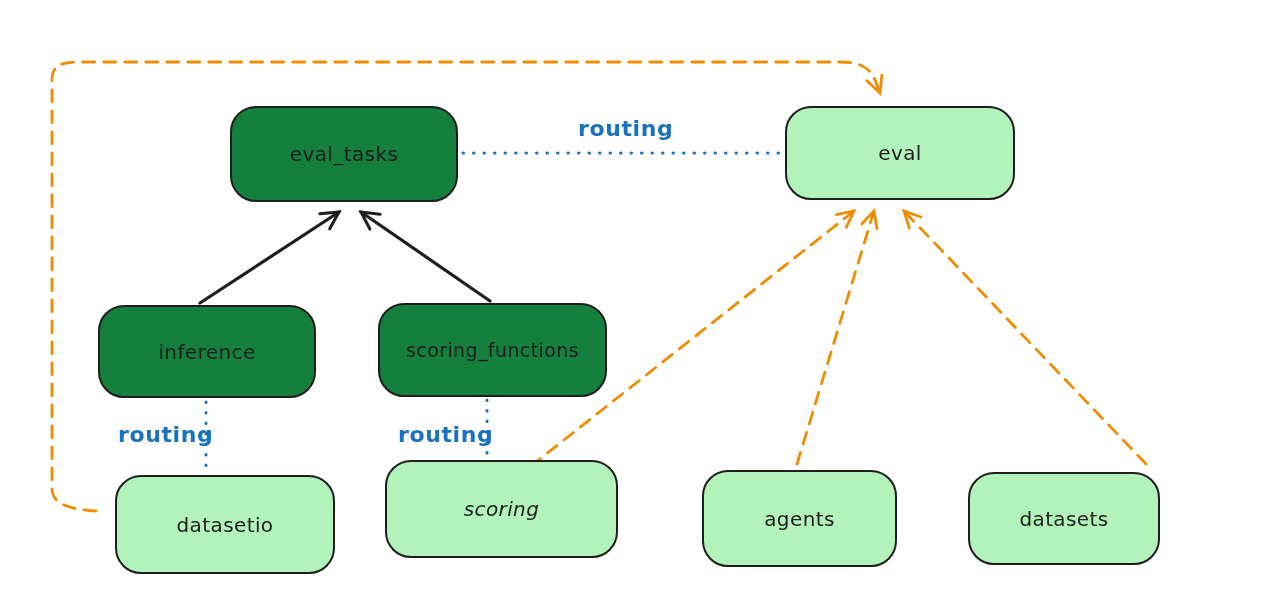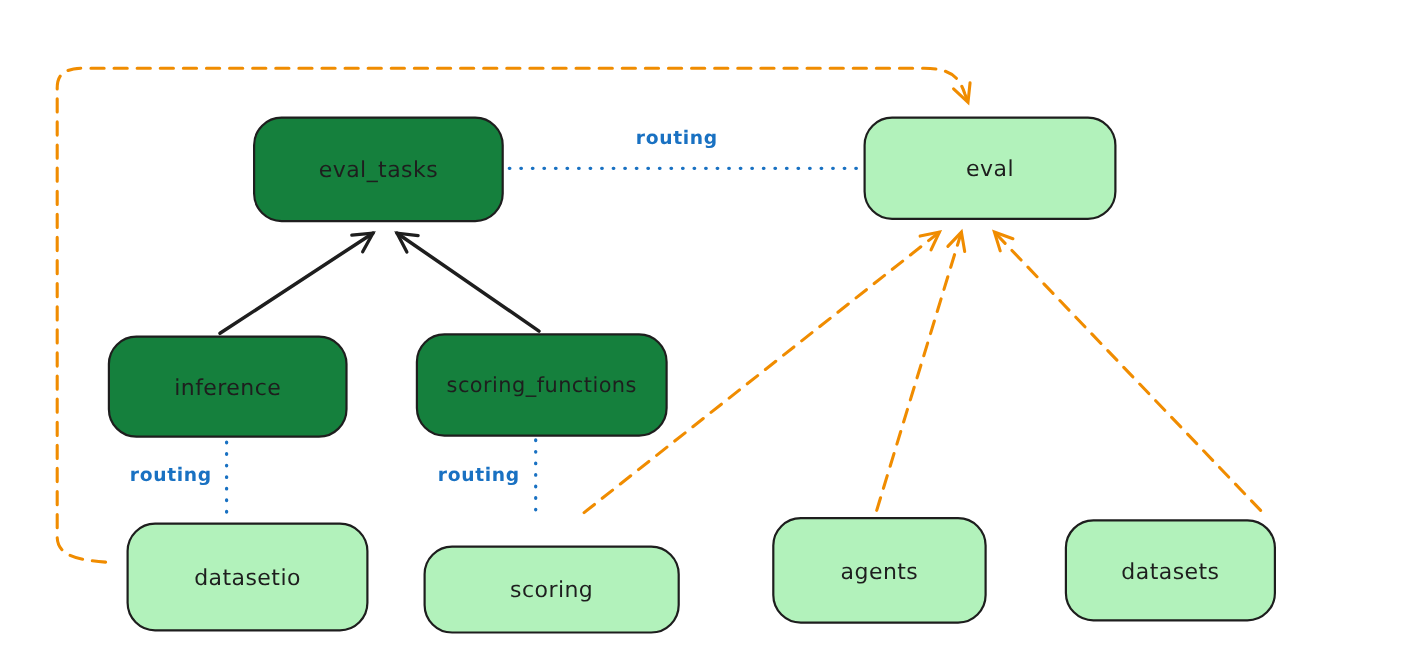--- a/index.html
+++ b/index.html
@@ -23,28 +23,28 @@
     white-space:nowrap;
   }
   .fill-blue{background:#15803d;}
   .fill-green{background:#b2f2bb;}
 
   #node-eval-tasks       {left:230px; top:106px; width:228px; height:96px;}
   #node-eval             {left:785px; top:106px; width:230px; height:94px;}
   #node-datasets         {left:98px;  top:305px; width:218px; height:93px;}
   #node-scoring-functions{left:378px; top:303px; width:229px; height:94px; font-size:19px;}
   #node-datasetio        {left:95px;  top:475px; width:220px; height:99px;margin-left:20px;}
-  #node-scoring          {left:385px; top:496px; width:233px; height:80px;}
+  #node-scoring          {left:385px; top:460px; width:233px; height:98px;font-style:italic;}
   #node-agents           {left:702px; top:470px; width:195px; height:97px;}
   #node-inference        {left:968px; top:472px; width:192px; height:93px;}
 
   .routing-label{
     position:absolute;
     color:#1971c2;
-    font-size:17px;
+    font-size:22px;
     font-weight:bold;
     letter-spacing:0.6px;
     white-space:nowrap;
   }
   #routing-top   {left:578px; top:116px;}
   #routing-left  {left:118px; top:422px;}
   #routing-middle{left:398px; top:422px;}
 </style>
 </head>
 <body>

